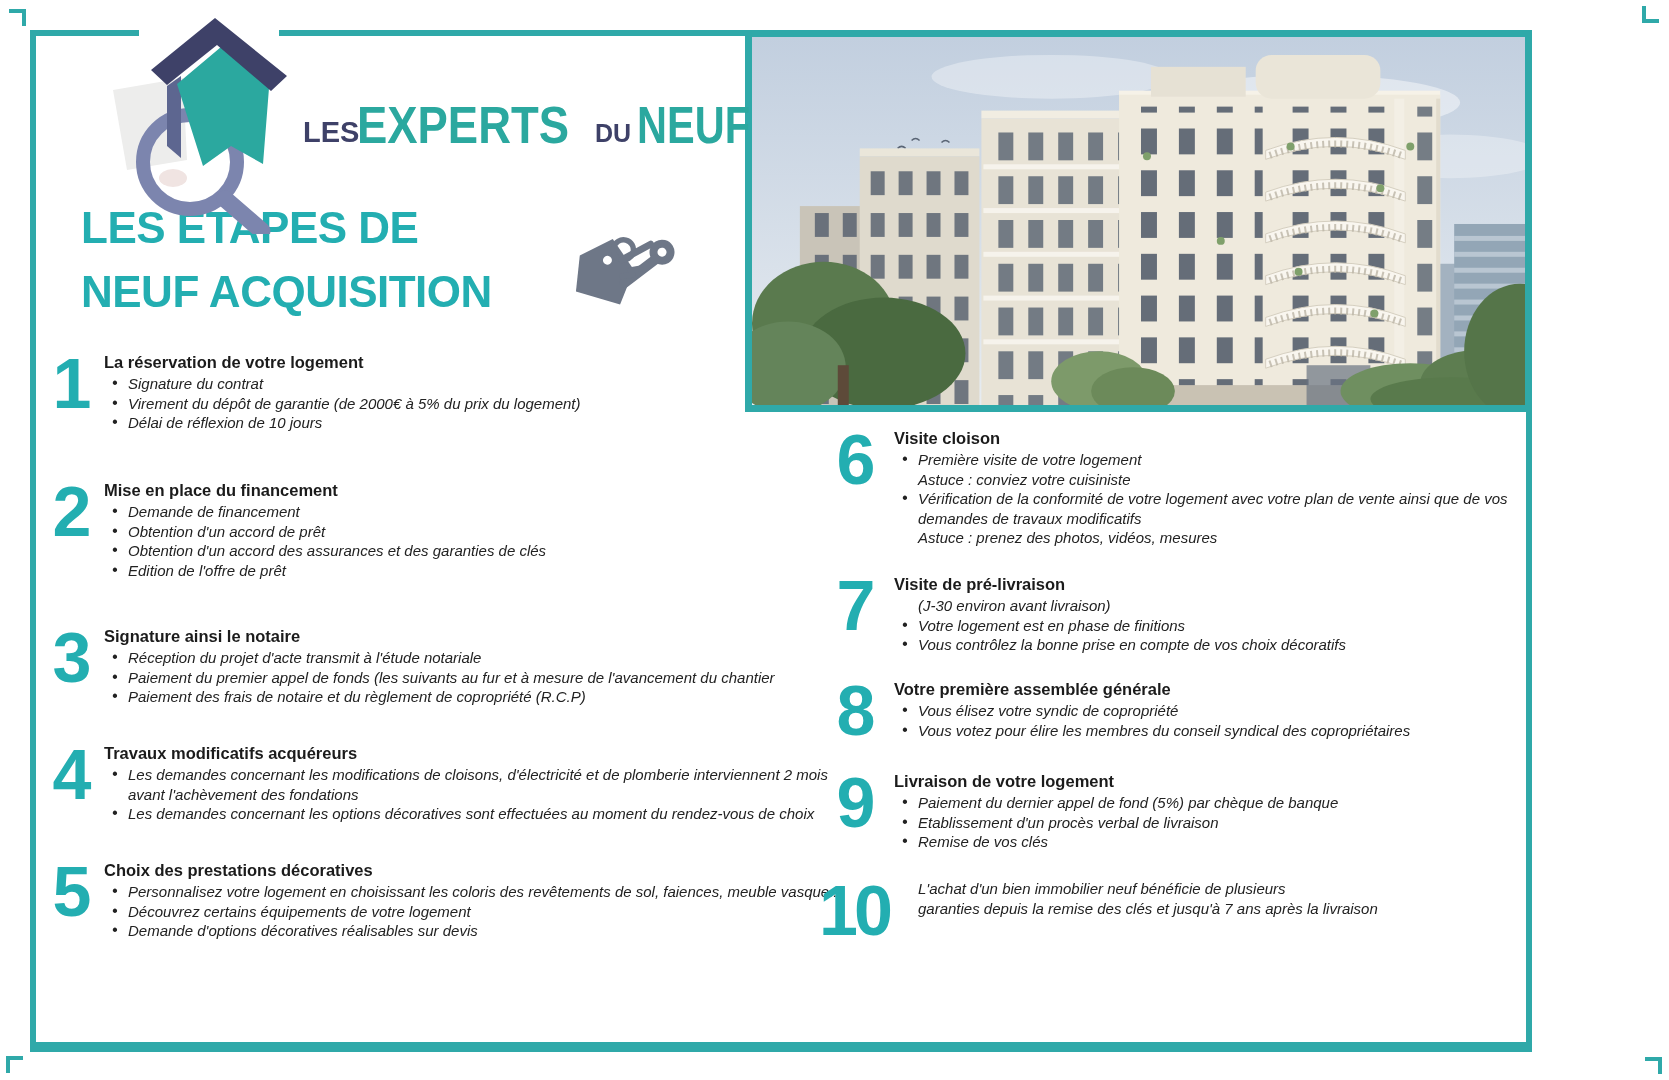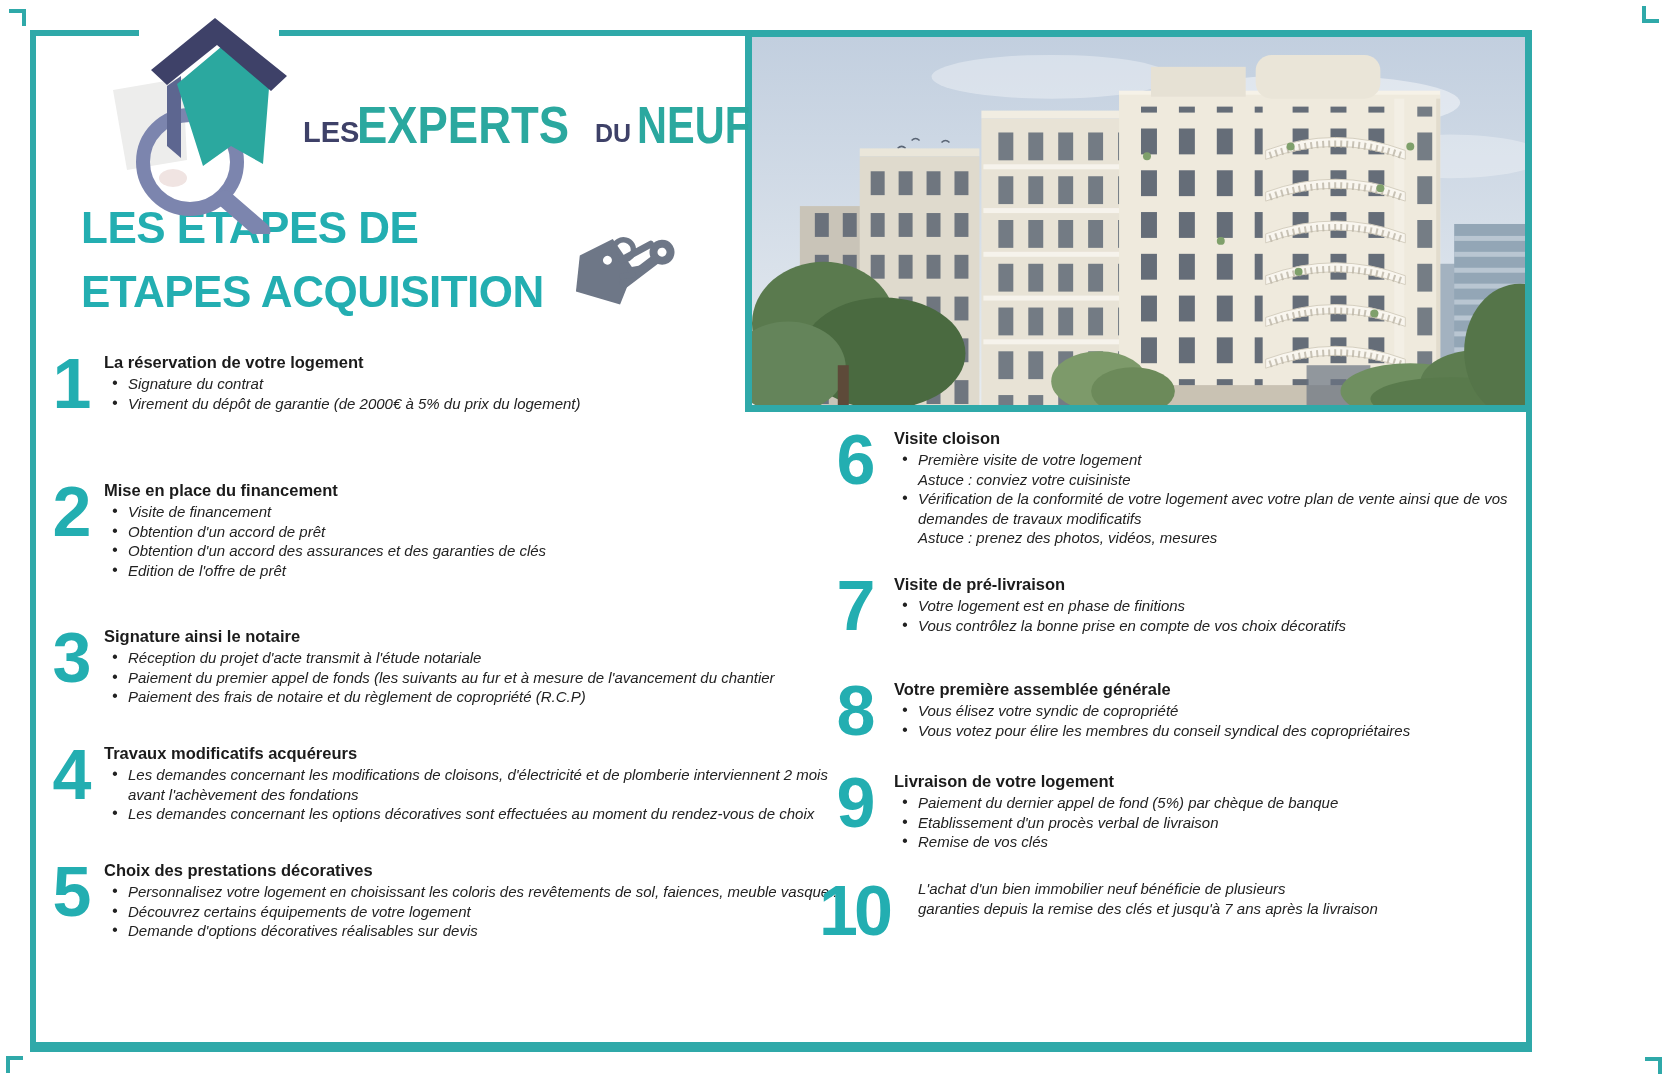--- a/index.html
+++ b/index.html
@@ -85,21 +85,21 @@
 
     <text x="248" y="130" font-family="Liberation Sans, sans-serif" font-weight="bold" font-size="29" fill="#3E4168">LES</text>
     <text x="302" y="131" font-family="Liberation Sans, sans-serif" font-weight="bold" font-size="51" fill="#2BA89F" textLength="212" lengthAdjust="spacingAndGlyphs">EXPERTS</text>
     <text x="540" y="130" font-family="Liberation Sans, sans-serif" font-weight="bold" font-size="25" fill="#3E4168">DU</text>
     <text x="582" y="131" font-family="Liberation Sans, sans-serif" font-weight="bold" font-size="51" fill="#2BA89F" textLength="113" lengthAdjust="spacingAndGlyphs">NEUF</text>
   </svg>
 </div>
 
 <div class="page-title">
   <div>LES ETAPES DE</div>
-  <div>ETAPES ACQUISITION</div>
+  <div>NEUF ACQUISITION</div>
 </div>
 
 <div class="keys">
   <svg viewBox="0 0 132 96">
     <g transform="rotate(14 66 48)" fill="#6E7787" stroke="none">
 
       <path d="M22,46 L50,22 L78,47 L73,84 L27,82 Z"></path>
       <circle cx="50" cy="44" r="4.5" fill="#ffffff"></circle>
       <circle cx="63" cy="30" r="10" fill="none" stroke="#6E7787" stroke-width="5.5"></circle>
 
@@ -229,28 +229,29 @@
     </g>
   </svg>
 </div>
 
 <div class="step left" style="top:350px">
   <div class="num">1</div>
   <div class="content">
     <div class="heading">La réservation de votre logement</div>
     <div class="item bullet">Signature du contrat</div>
     <div class="item bullet">Virement du dépôt de garantie (de 2000€ à 5% du prix du logement)</div>
+    <div class="item bullet">Délai de réflexion de 10 jours</div>
   </div>
 </div>
 
 <div class="step left" style="top:478px">
   <div class="num">2</div>
   <div class="content">
     <div class="heading">Mise en place du financement</div>
-    <div class="item bullet">Visite de financement</div>
+    <div class="item bullet">Demande de financement</div>
     <div class="item bullet">Obtention d'un accord de prêt</div>
     <div class="item bullet">Obtention d'un accord des assurances et des garanties de clés</div>
     <div class="item bullet">Edition de l'offre de prêt</div>
   </div>
 </div>
 
 <div class="step left" style="top:624px">
   <div class="num">3</div>
   <div class="content">
     <div class="heading">Signature ainsi le notaire</div>
@@ -287,20 +288,21 @@
     <div class="item plain">Astuce : conviez votre cuisiniste</div>
     <div class="item bullet">Vérification de la conformité de votre logement avec votre plan de vente ainsi que de vos demandes de travaux modificatifs</div>
     <div class="item plain">Astuce : prenez des photos, vidéos, mesures</div>
   </div>
 </div>
 
 <div class="step right" style="top:572px">
   <div class="num">7</div>
   <div class="content">
     <div class="heading">Visite de pré-livraison</div>
+    <div class="item plain">(J-30 environ avant livraison)</div>
     <div class="item bullet">Votre logement est en phase de finitions</div>
     <div class="item bullet">Vous contrôlez la bonne prise en compte de vos choix décoratifs</div>
   </div>
 </div>
 
 <div class="step right" style="top:677px">
   <div class="num">8</div>
   <div class="content">
     <div class="heading">Votre première assemblée générale</div>
     <div class="item bullet">Vous élisez votre syndic de copropriété</div>

